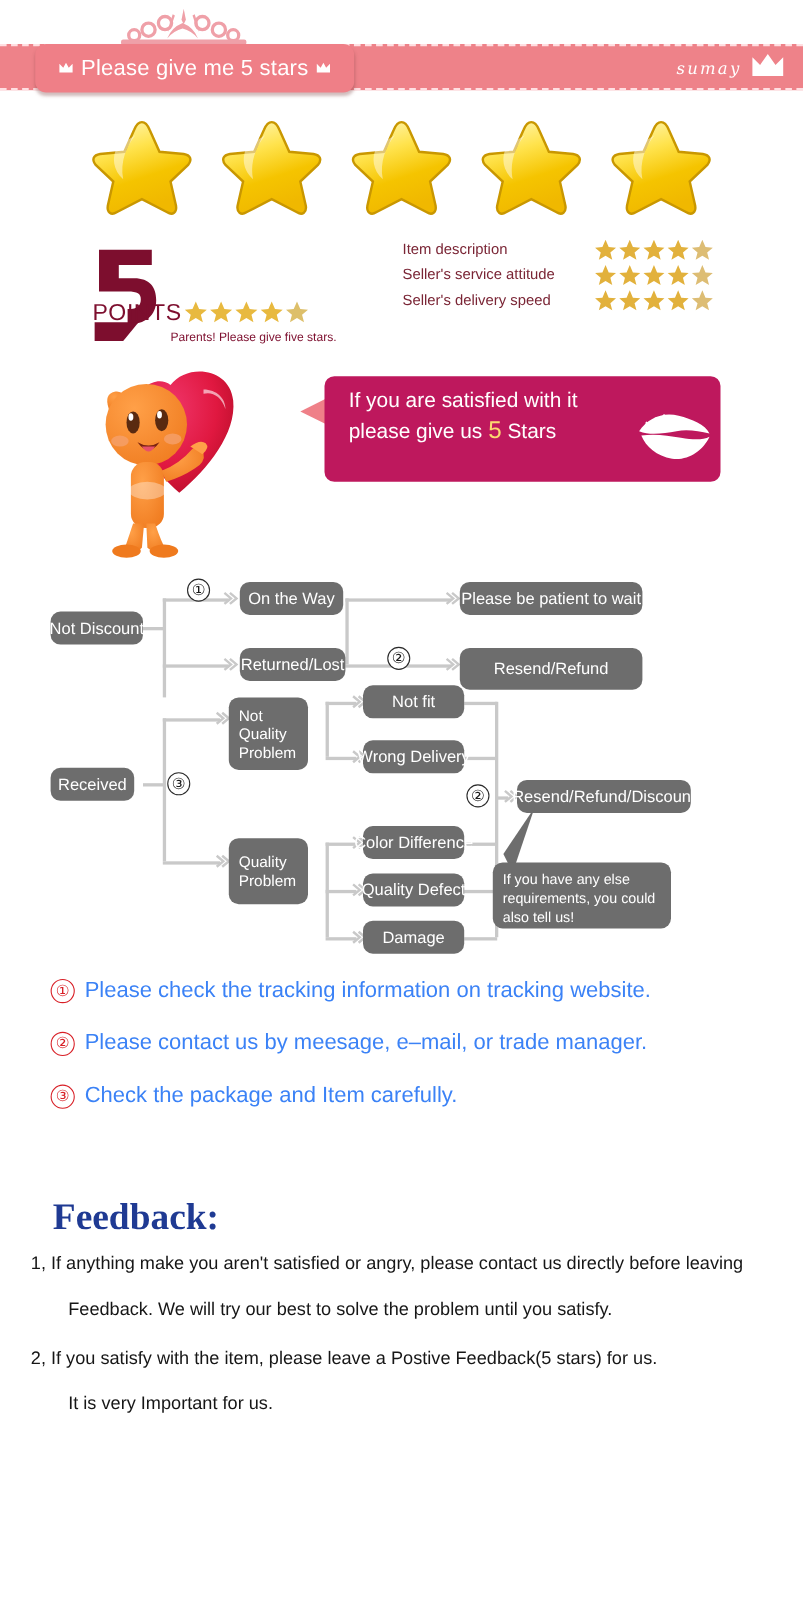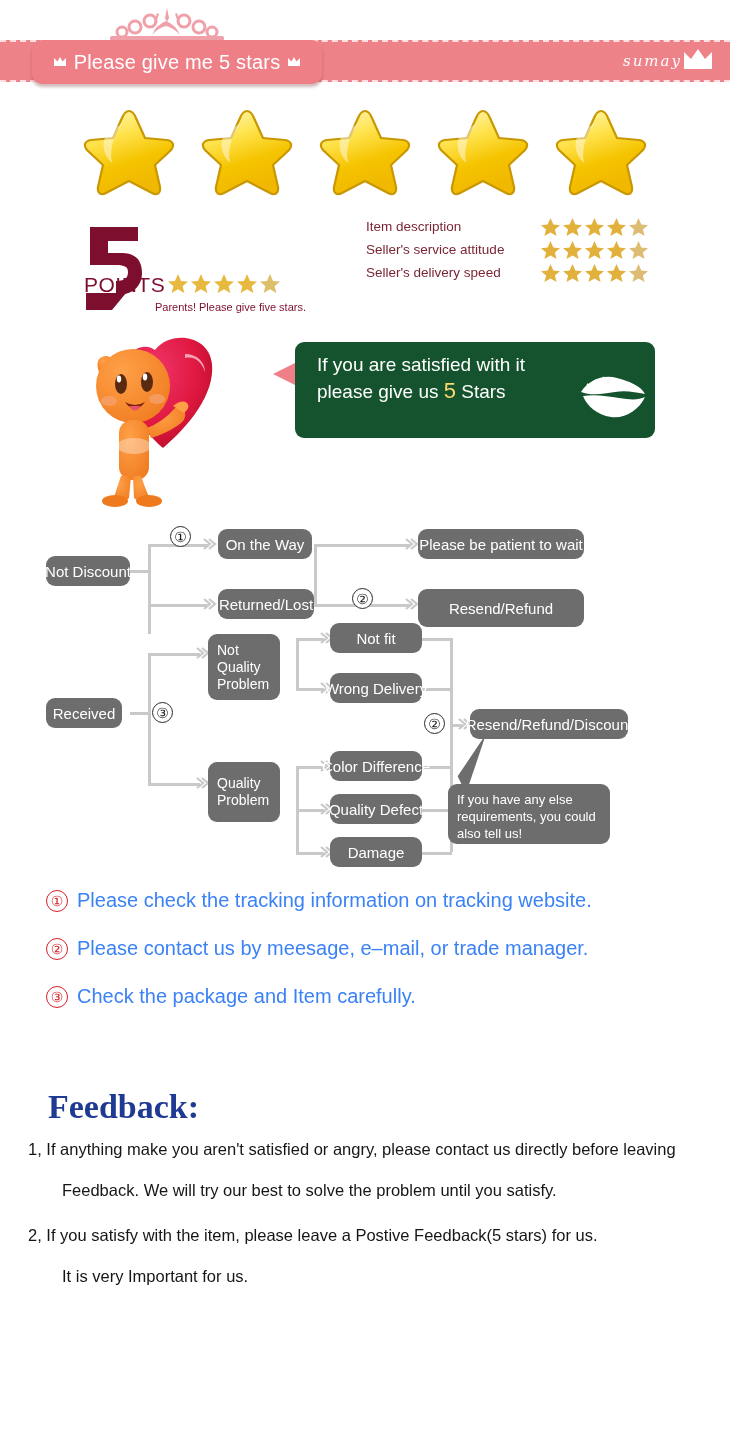--- a/index.html
+++ b/index.html
@@ -26,21 +26,21 @@
     background:#ef7f87; border-radius:10px;
     box-shadow:0 3px 3px rgba(120,60,60,.35);
     display:flex; align-items:center; justify-content:center; gap:7px;
   }
   .banner-tab-text {
     color:#ffffff; font-size:20px; letter-spacing:.2px; white-space:nowrap;
   }
   .mini-crown { display:inline-block; width:14px; height:14px; }
   .brand {
     position:absolute; right:16px; top:47px;
-    display:flex; align-items:center; 
+    display:flex; align-items:center; gap:8px;
   }
   .brand-name {
     color:#ffffff; font-size:15px; font-style:italic;
     font-family:"DejaVu Serif", serif; letter-spacing:2px;
   }
 
   
   #big-stars {
     position:absolute; left:0; top:100px; width:730px; height:110px;
     display:flex; justify-content:center; align-items:center; gap:18px;
@@ -69,21 +69,21 @@
     width:150px; font-size:13.5px; color:#7a2535;
     font-family:"Liberation Sans", sans-serif; white-space:nowrap;
   }
   .rating-stars { display:flex; gap:1px; }
 
   
   #promo { position:absolute; left:0; top:322px; width:730px; height:190px; }
   .mascot { position:absolute; left:85px; top:6px; width:135px; height:180px; }
   .bubble {
     position:absolute; left:295px; top:20px; width:360px; height:96px;
-    background:#14532d; border-radius:9px;
+    background:#be185d; border-radius:9px;
   }
   .bubble-tail {
     position:absolute; left:273px; top:40px;
     width:0; height:0;
     border-top:12px solid transparent; border-bottom:12px solid transparent;
     border-right:24px solid #ef8088;
   }
   .bubble-lines {
     position:absolute; left:22px; top:10px; color:#ffffff;
     font-size:19px; line-height:26px;

